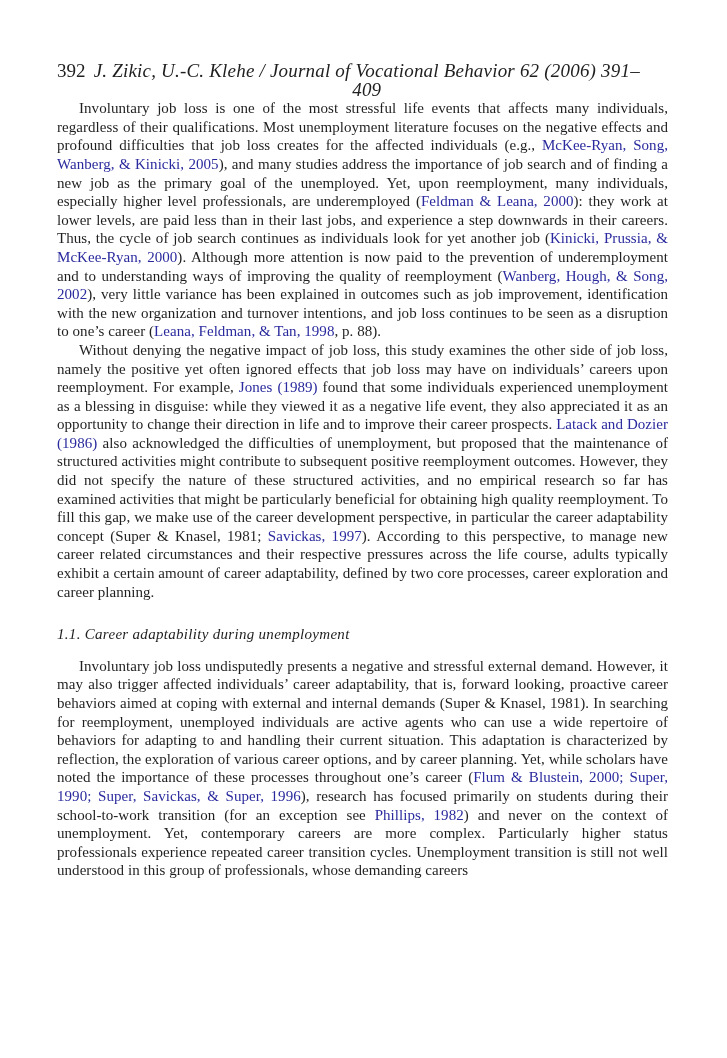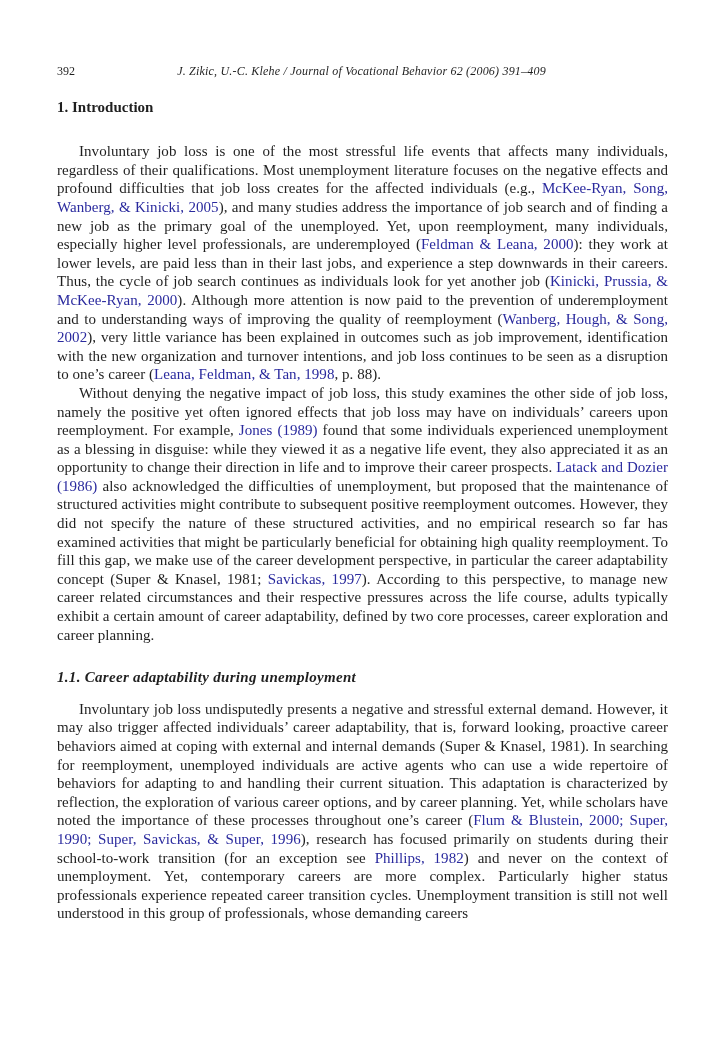--- a/index.html
+++ b/index.html
@@ -16,21 +16,21 @@
     padding: 62px 59px 0 57px;
     font-family: "Liberation Serif", serif;
     font-size: 15px;
     line-height: 18.6px;
     color: var(--body-text, #1f1f1f);
     overflow: hidden;
   }
   .running-header {
     display: flex;
     align-items: baseline;
-    font-size: 12px;
+    font-size: 19px;
     margin-bottom: 0;
   }
   .running-header .page-number {
     flex: 0 0 auto;
     font-style: normal;
   }
   .running-header .running-title {
     flex: 1 1 auto;
     text-align: center;
     font-style: italic;
@@ -38,21 +38,21 @@
     letter-spacing: 0.2px;
   }
   h2.section-heading {
     font-size: 15px;
     font-weight: 700;
     margin: 17px 0 26px 0;
     line-height: 18.6px;
   }
   h3.subsection-heading {
     font-size: 15px;
-    font-weight: 700;
+    font-weight: 400;
     font-style: italic;
     margin: 24px 0 13px 0;
     line-height: 18.6px;
     letter-spacing: 0.3px;
   }
   p.body-paragraph {
     margin: 0;
     text-indent: 22px;
     text-align: justify;
     letter-spacing: 0.05px;
@@ -66,19 +66,18 @@
 </head>
 <body>
 
 <div class="page" style="--link-blue: #2a2a9e; --body-text: #1f1f1f; --page-bg: #ffffff;">
   <header class="running-header">
     <span class="page-number">392</span>
     <span class="running-title">J. Zikic, U.-C. Klehe / Journal of Vocational Behavior 62 (2006) 391–409</span>
   </header>
 
   <main>
-      <h2 class="section-heading">1. Introduction</h2>
       <p class="body-paragraph">Involuntary job loss is one of the most stressful life events that affects many individuals, regardless of their qualifications. Most unemployment literature focuses on the negative effects and profound difficulties that job loss creates for the affected individuals (e.g., <a class="citation-link" href="#">McKee-Ryan, Song, Wanberg, &amp; Kinicki, 2005</a>), and many studies address the importance of job search and of finding a new job as the primary goal of the unemployed. Yet, upon reemployment, many individuals, especially higher level professionals, are underemployed (<a class="citation-link" href="#">Feldman &amp; Leana, 2000</a>): they work at lower levels, are paid less than in their last jobs, and experience a step downwards in their careers. Thus, the cycle of job search continues as individuals look for yet another job (<a class="citation-link" href="#">Kinicki, Prussia, &amp; McKee-Ryan, 2000</a>). Although more attention is now paid to the prevention of underemployment and to understanding ways of improving the quality of reemployment (<a class="citation-link" href="#">Wanberg, Hough, &amp; Song, 2002</a>), very little variance has been explained in outcomes such as job improvement, identification with the new organization and turnover intentions, and job loss continues to be seen as a disruption to one’s career (<a class="citation-link" href="#">Leana, Feldman, &amp; Tan, 1998</a>, p. 88).</p>
       <p class="body-paragraph">Without denying the negative impact of job loss, this study examines the other side of job loss, namely the positive yet often ignored effects that job loss may have on individuals’ careers upon reemployment. For example, <a class="citation-link" href="#">Jones (1989)</a> found that some individuals experienced unemployment as a blessing in disguise: while they viewed it as a negative life event, they also appreciated it as an opportunity to change their direction in life and to improve their career prospects. <a class="citation-link" href="#">Latack and Dozier (1986)</a> also acknowledged the difficulties of unemployment, but proposed that the maintenance of structured activities might contribute to subsequent positive reemployment outcomes. However, they did not specify the nature of these structured activities, and no empirical research so far has examined activities that might be particularly beneficial for obtaining high quality reemployment. To fill this gap, we make use of the career development perspective, in particular the career adaptability concept (Super &amp; Knasel, 1981; <a class="citation-link" href="#">Savickas, 1997</a>). According to this perspective, to manage new career related circumstances and their respective pressures across the life course, adults typically exhibit a certain amount of career adaptability, defined by two core processes, career exploration and career planning.</p>
       <h3 class="subsection-heading">1.1. Career adaptability during unemployment</h3>
       <p class="body-paragraph">Involuntary job loss undisputedly presents a negative and stressful external demand. However, it may also trigger affected individuals’ career adaptability, that is, forward looking, proactive career behaviors aimed at coping with external and internal demands (Super &amp; Knasel, 1981). In searching for reemployment, unemployed individuals are active agents who can use a wide repertoire of behaviors for adapting to and handling their current situation. This adaptation is characterized by reflection, the exploration of various career options, and by career planning. Yet, while scholars have noted the importance of these processes throughout one’s career (<a class="citation-link" href="#">Flum &amp; Blustein, 2000; Super, 1990; Super, Savickas, &amp; Super, 1996</a>), research has focused primarily on students during their school-to-work transition (for an exception see <a class="citation-link" href="#">Phillips, 1982</a>) and never on the context of unemployment. Yet, contemporary careers are more complex. Particularly higher status professionals experience repeated career transition cycles. Unemployment transition is still not well understood in this group of professionals, whose demanding careers</p>
     </main>
 </div>
 
 </body></html>

